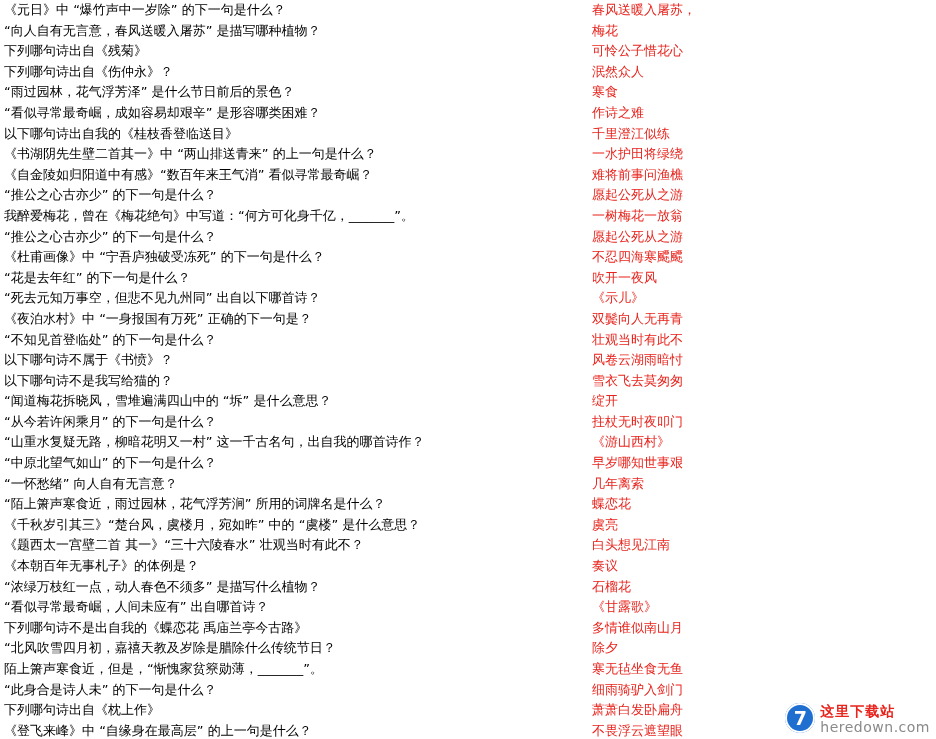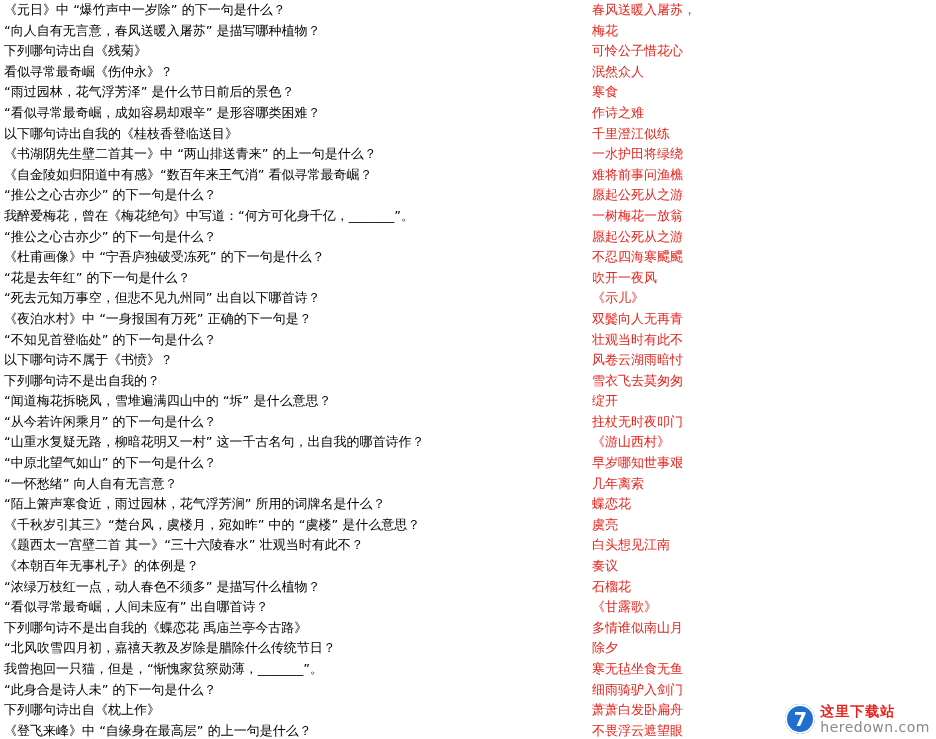--- a/index.html
+++ b/index.html
@@ -37,21 +37,20 @@
   td.a {
     width: 354px;
     color: #e8231c;
     font-size: 13px;
   }
   .watermark {
     position: absolute;
     right: 6px;
     bottom: 4px;
     display: flex;
-    align-items: center;
     gap: 5px;
     pointer-events: none;
   }
   .wm-logo {
     width: 30px;
     height: 30px;
     border-radius: 50%;
     background: #1f6fd0;
     position: relative;
     box-shadow: 0 0 0 2px #ffffff inset;
@@ -98,21 +97,21 @@
       </tr>
       <tr>
         <td class="q">“向人自有无言意，春风送暖入屠苏” 是描写哪种植物？</td>
         <td class="a">梅花</td>
       </tr>
       <tr>
         <td class="q">下列哪句诗出自《残菊》</td>
         <td class="a">可怜公子惜花心</td>
       </tr>
       <tr>
-        <td class="q">看似寻常最奇崛《伤仲永》？</td>
+        <td class="q">下列哪句诗出自《伤仲永》？</td>
         <td class="a">泯然众人</td>
       </tr>
       <tr>
         <td class="q">“雨过园林，花气浮芳泽” 是什么节日前后的景色？</td>
         <td class="a">寒食</td>
       </tr>
       <tr>
         <td class="q">“看似寻常最奇崛，成如容易却艰辛” 是形容哪类困难？</td>
         <td class="a">作诗之难</td>
       </tr>
@@ -158,21 +157,21 @@
       </tr>
       <tr>
         <td class="q">“不知见首登临处” 的下一句是什么？</td>
         <td class="a">壮观当时有此不</td>
       </tr>
       <tr>
         <td class="q">以下哪句诗不属于《书愤》？</td>
         <td class="a">风卷云湖雨暗忖</td>
       </tr>
       <tr>
-        <td class="q">下列哪句诗不是出自我的？</td>
+        <td class="q">以下哪句诗不是我写给猫的？</td>
         <td class="a">雪衣飞去莫匆匆</td>
       </tr>
       <tr>
         <td class="q">“闻道梅花拆晓风，雪堆遍满四山中的 “坼” 是什么意思？</td>
         <td class="a">绽开</td>
       </tr>
       <tr>
         <td class="q">“从今若许闲乘月” 的下一句是什么？</td>
         <td class="a">拄杖无时夜叩门</td>
       </tr>
@@ -214,21 +213,21 @@
       </tr>
       <tr>
         <td class="q">下列哪句诗不是出自我的《蝶恋花 禹庙兰亭今古路》</td>
         <td class="a">多情谁似南山月</td>
       </tr>
       <tr>
         <td class="q">“北风吹雪四月初，嘉禧天教及岁除是腊除什么传统节日？</td>
         <td class="a">除夕</td>
       </tr>
       <tr>
-        <td class="q">我曾抱回一只猫，但是，“惭愧家贫簝勋薄，_______”。</td>
+        <td class="q">陌上箫声寒食近，但是，“惭愧家贫簝勋薄，_______”。</td>
         <td class="a">寒无毡坐食无鱼</td>
       </tr>
       <tr>
         <td class="q">“此身合是诗人未” 的下一句是什么？</td>
         <td class="a">细雨骑驴入剑门</td>
       </tr>
       <tr>
         <td class="q">下列哪句诗出自《枕上作》</td>
         <td class="a">萧萧白发卧扁舟</td>
       </tr>

